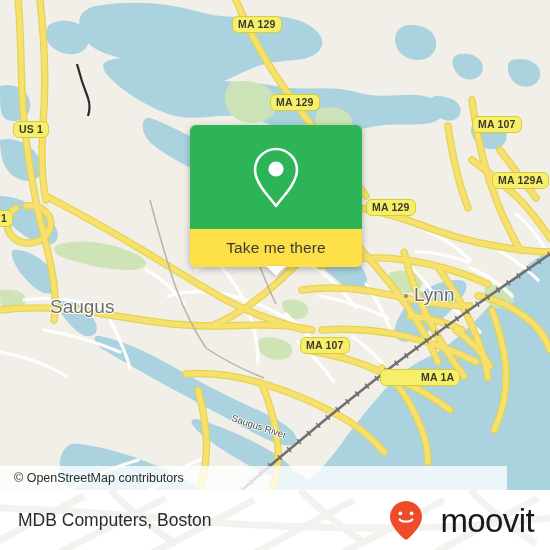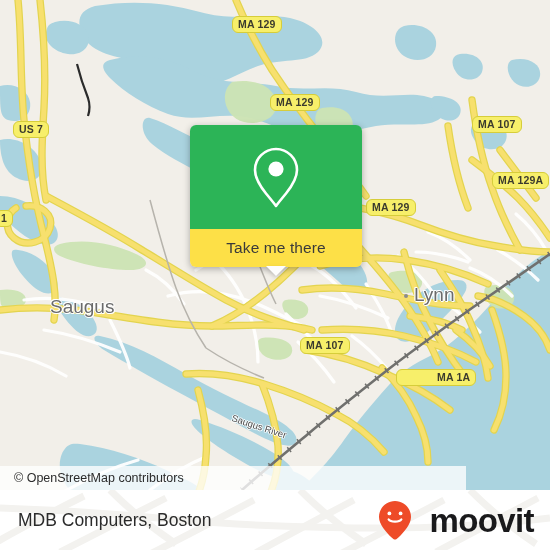--- a/index.html
+++ b/index.html
@@ -46,21 +46,21 @@
   .riverlabel{
     position:absolute;
     color:#4c4c4c;
     font-size:9.5px;
     white-space:nowrap;
     text-shadow:1px 0 0 #fff,-1px 0 0 #fff,0 1px 0 #fff,0 -1px 0 #fff;
   }
 
   
   #attrib{
-    position:absolute;left:0;bottom:0;width:466px;height:24px;
+    position:absolute;left:0;bottom:0;width:507px;height:24px;
     background:rgba(255,255,255,.78);
     display:flex;align-items:center;
     font-size:12.5px;color:#2b2b2b;
     box-sizing:border-box;padding-left:14px;margin-top:16px;
   }
 
   
   #card{
     position:absolute;left:190px;top:125px;width:172px;
     border-radius:6px;
@@ -100,21 +100,21 @@
     display:flex;align-items:center;justify-content:space-between;
     box-sizing:border-box;padding:0 16px 0 18px;
     overflow:hidden;
   }
   #bottombar-bg{position:absolute;left:0;top:0;width:550px;height:60px;}
   #place-title{
     font-size:17.5px;color:#2b2b2b;white-space:nowrap;position:relative;z-index:3;
   }
   #brand{display:flex;align-items:center;position:relative;z-index:3;}
   #brand-word{
-    font-size:33px;color:#19191b;font-weight:bold;letter-spacing:-.6px;
+    font-size:33px;color:#19191b;font-weight:normal;letter-spacing:-.6px;
     margin-left:17px;line-height:33px;
   }
 </style>
 </head>
 <body>
 
 <div id="app">
 
   <div id="map">
     <svg width="550" height="490" viewBox="0 0 550 490">
@@ -311,24 +311,24 @@
 
       </g>
     </svg>
 
     <div>
       <div class="shield" style="left:232px;top:16px;">MA 129</div>
       <div class="shield" style="left:270px;top:94px;">MA 129</div>
       <div class="shield" style="left:472px;top:116px;">MA 107</div>
       <div class="shield" style="left:366px;top:199px;">MA 129</div>
       <div class="shield" style="left:492px;top:172px;">MA 129A</div>
-      <div class="shield" style="left:13px;top:121px;">US 7</div>
+      <div class="shield" style="left:13px;top:121px;">US 1</div>
       <div class="shield" style="left:-5px;top:210px;">1</div>
       <div class="shield" style="left:300px;top:337px;">MA 107</div>
-      <div class="shield" style="left:396px;top:369px;padding-left:40px;">MA 1A</div>
+      <div class="shield" style="left:380px;top:369px;padding-left:40px;">MA 1A</div>
 
       <div class="place" style="left:50px;top:296px;">Saugus</div>
       <div class="placedot" style="left:404px;top:294px;"></div>
       <div class="place" style="left:414px;top:284px;">Lynn</div>
 
       <div class="riverlabel" style="left:232px;top:412px;transform:rotate(18deg);transform-origin:left center;">Saugus River</div>
     </div>
 
     <div id="attrib">
       <span>© OpenStreetMap contributors</span>

